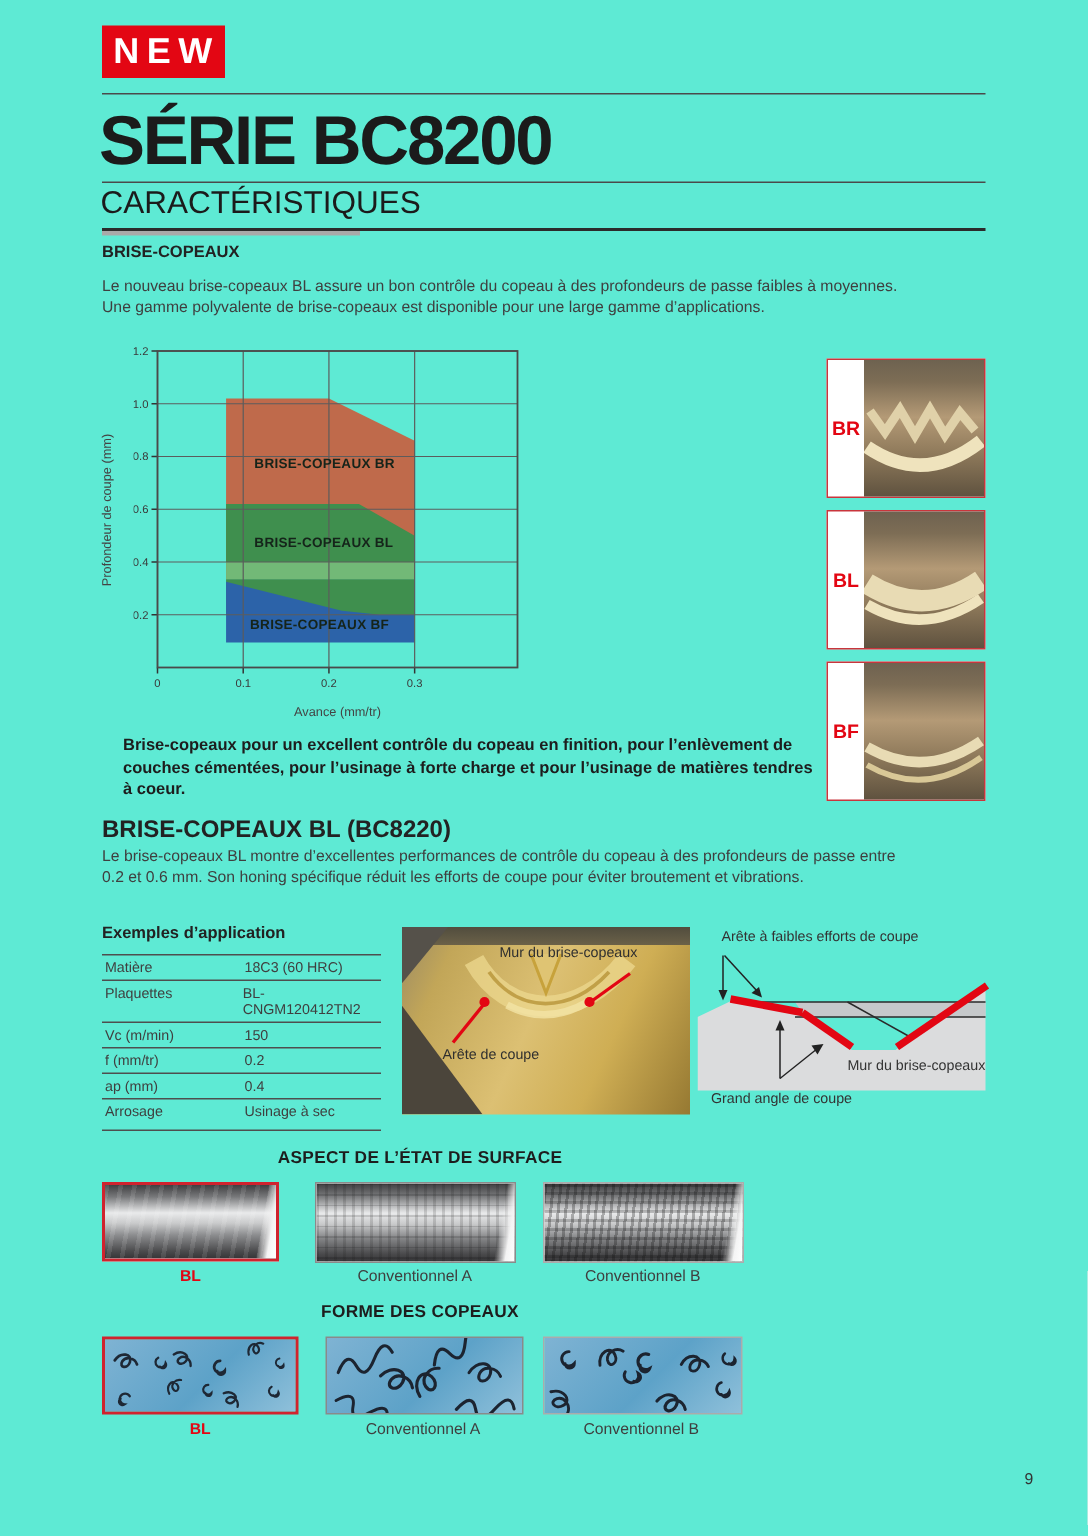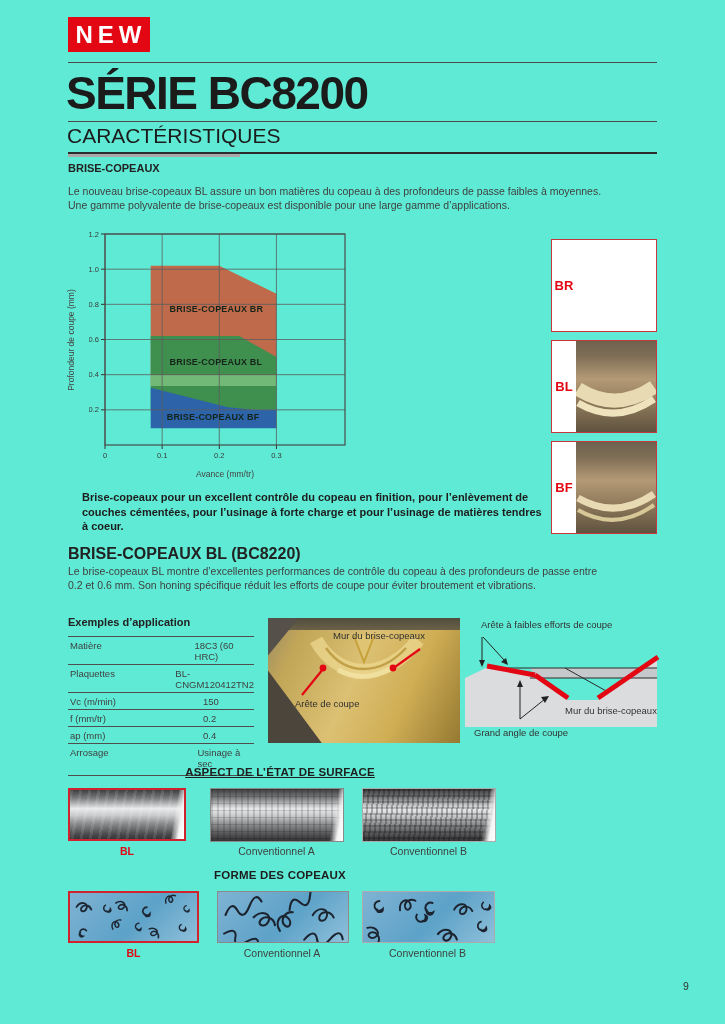--- a/index.html
+++ b/index.html
@@ -26,21 +26,21 @@
   .icard .strip{width:24px;display:flex;align-items:center;justify-content:center;
                 color:#e30613;font-weight:bold;font-size:13px;}
   .icard .photo{flex:1;position:relative;overflow:hidden;
       background:linear-gradient(180deg,#6e6250 0%,#7d6d55 16%,#b49a76 42%,#8f7a5b 68%,#5f523f 100%);}
   .icard svg{position:absolute;left:0;top:0;}
   
   .hl{font-size:11px;font-weight:bold;line-height:14.5px;color:#1d1d1d;}
   .sec-h{font-size:16px;font-weight:bold;color:#222;}
   
   .ex-table{left:68px;top:636px;width:186px;border-bottom:1px solid #4e4e4e;}
-  .ex-row{display:flex;border-top:1px solid #4e4e4e;padding:3px 0 2px 2px;font-size:9.5px;color:#3f3f3f;gap:40px;}
+  .ex-row{display:flex;border-top:1px solid #4e4e4e;padding:3px 0 2px 2px;font-size:9.5px;color:#3f3f3f;}
   .ex-row .k{width:93px;}
   .ex-row.gap{padding-bottom:6px;}
   
   .gold{left:268px;top:618px;width:192px;height:125px;overflow:hidden;
         background:linear-gradient(115deg,#9a8a64 0%,#c2a658 16%,#dcc073 46%,#cfae54 70%,#967932 100%);}
   .gold .top{position:absolute;left:0;top:0;width:100%;height:12px;
         background:linear-gradient(180deg,#514d3e,#6b6148);}
   .gold .tri1{position:absolute;inset:0;background:#55514a;clip-path:polygon(0 0,16% 0,0 30%);}
   .gold .tri2{position:absolute;inset:0;background:#4b453b;clip-path:polygon(0 42%,28% 100%,0 100%);}
   .anno{font-size:9.5px;color:#2f2f2f;white-space:nowrap;}
@@ -83,21 +83,21 @@
   <div class="abs badge">NEW</div>
   <div class="abs rule" style="left:68px;top:62px;width:589px;"></div>
   <div class="abs title">SÉRIE BC8200</div>
   <div class="abs rule" style="left:68px;top:121px;width:589px;"></div>
   <div class="abs subtitle">CARACTÉRISTIQUES</div>
   <div class="abs rule" style="left:68px;top:152px;width:589px;height:1.5px;background:#2b2b2b;"></div>
   <div class="abs subbar"></div>
 
   <div class="abs h-bold" style="left:68px;top:162px;font-size:11px;">BRISE-COPEAUX</div>
   <div class="abs body-txt" style="left:68px;top:184px;width:600px;">
-    <div>Le nouveau brise-copeaux BL assure un bon matières du copeau à des profondeurs de passe faibles à moyennes.</div>
+    <div>Le nouveau brise-copeaux BL assure un bon contrôle du copeau à des profondeurs de passe faibles à moyennes.</div>
     <div>Une gamme polyvalente de brise-copeaux est disponible pour une large gamme d’applications.</div>
   </div>
 
   <div class="abs chart-wrap">
     <div class="abs ylab">Profondeur de coupe (mm)</div>
     <svg class="abs" style="left:31px;top:2px;" width="290" height="240" viewBox="0 0 290 240">
         <polygon points="61.714285714285715,156.09583333333333 61.714285714285715,35.64999999999998 130.28571428571428,35.64999999999998 187.42857142857144,63.78333333333333 187.42857142857144,156.09583333333333" fill="#bf6a4b"></polygon>
         <polygon points="61.714285714285715,156.09583333333333 187.42857142857144,156.09583333333333 187.42857142857144,144.66666666666666 61.714285714285715,144.66666666666666" fill="#72b977"></polygon>
         <polygon points="61.714285714285715,144.66666666666666 61.714285714285715,105.98333333333332 150.28571428571428,105.98333333333332 187.42857142857144,127.08333333333333 187.42857142857144,144.66666666666666" fill="#3f8f4e"></polygon>
         <polygon points="61.714285714285715,179.83333333333331 187.42857142857144,179.83333333333331 187.42857142857144,156.09583333333333 61.714285714285715,156.09583333333333" fill="#3f8f4e"></polygon>
@@ -133,21 +133,21 @@
         <line x1="12" y1="4" x2="16" y2="4" stroke="#333" stroke-width="1"></line>
         <text x="10" y="6.6" text-anchor="end" font-size="7.5" fill="#3a3a3a">1.2</text>
         <rect x="16" y="4" width="240" height="211" fill="none" stroke="#4a4a4a" stroke-width="1.2"></rect>
         <text x="80.57142857142858" y="82.24583333333334" font-size="9" font-weight="bold" fill="#15241a" letter-spacing=".2">BRISE-COPEAUX BR</text>
         <text x="80.57142857142858" y="134.99583333333334" font-size="9" font-weight="bold" fill="#15241a" letter-spacing=".2">BRISE-COPEAUX BL</text>
         <text x="77.71428571428572" y="189.50416666666666" font-size="9" font-weight="bold" fill="#15241a" letter-spacing=".2">BRISE-COPEAUX BF</text>
       </svg>
     <div class="abs xlab">Avance (mm/tr)</div>
   </div>
 
-  <div class="abs icard" style="left:551px;top:239px;align-items:center;">
+  <div class="abs icard" style="left:551px;top:239px;">
     <div class="strip">BR</div>
     <div class="photo">
       <svg width="80" height="91" viewBox="0 0 80 91">
         <path d="M4,34 L14,48 24,33 34,50 44,33 54,50 64,35 74,47" stroke="#e0d1a9" stroke-width="6" fill="none"></path>
         <path d="M2,58 Q40,84 78,54" stroke="#efe3bd" stroke-width="9" fill="none"></path>
       </svg>
     </div>
   </div>
   <div class="abs icard" style="left:551px;top:340px;">
     <div class="strip">BL</div>
@@ -245,21 +245,21 @@
 
     <line x1="55" y1="104" x2="55" y2="70" stroke="#222" stroke-width="1"></line>
     <polygon points="55,65 52,72 58,72" fill="#222"></polygon>
     <line x1="55" y1="104" x2="80" y2="84" stroke="#222" stroke-width="1"></line>
     <polygon points="84,81 76,82 80,88" fill="#222"></polygon>
   </svg>
   <div class="abs diag-lab" style="left:481px;top:619px;">Arête à faibles efforts de coupe</div>
   <div class="abs diag-lab" style="left:565px;top:705px;">Mur du brise-copeaux</div>
   <div class="abs diag-lab" style="left:474px;top:727px;">Grand angle de coupe</div>
 
-  <div class="abs media-title" style="left:68px;top:766px;width:424px;text-decoration:underline;">ASPECT DE L’ÉTAT DE SURFACE</div>
+  <div class="abs media-title" style="left:68px;top:766px;width:424px;">ASPECT DE L’ÉTAT DE SURFACE</div>
   <div class="mcard red" style="left:68px;top:788px;width:114px;height:49px;">
     <div class="metal">
       <div style="position:absolute;inset:0;background:repeating-linear-gradient(100deg,rgba(255,255,255,.10) 0 3px,transparent 3px 9px);"></div>
       <div class="end"></div>
     </div>
   </div>
   <div class="mcard gray" style="left:210px;top:788px;width:132px;height:52px;">
     <div class="metal">
       <div class="tex-a"></div>
         <div class="end"></div>

